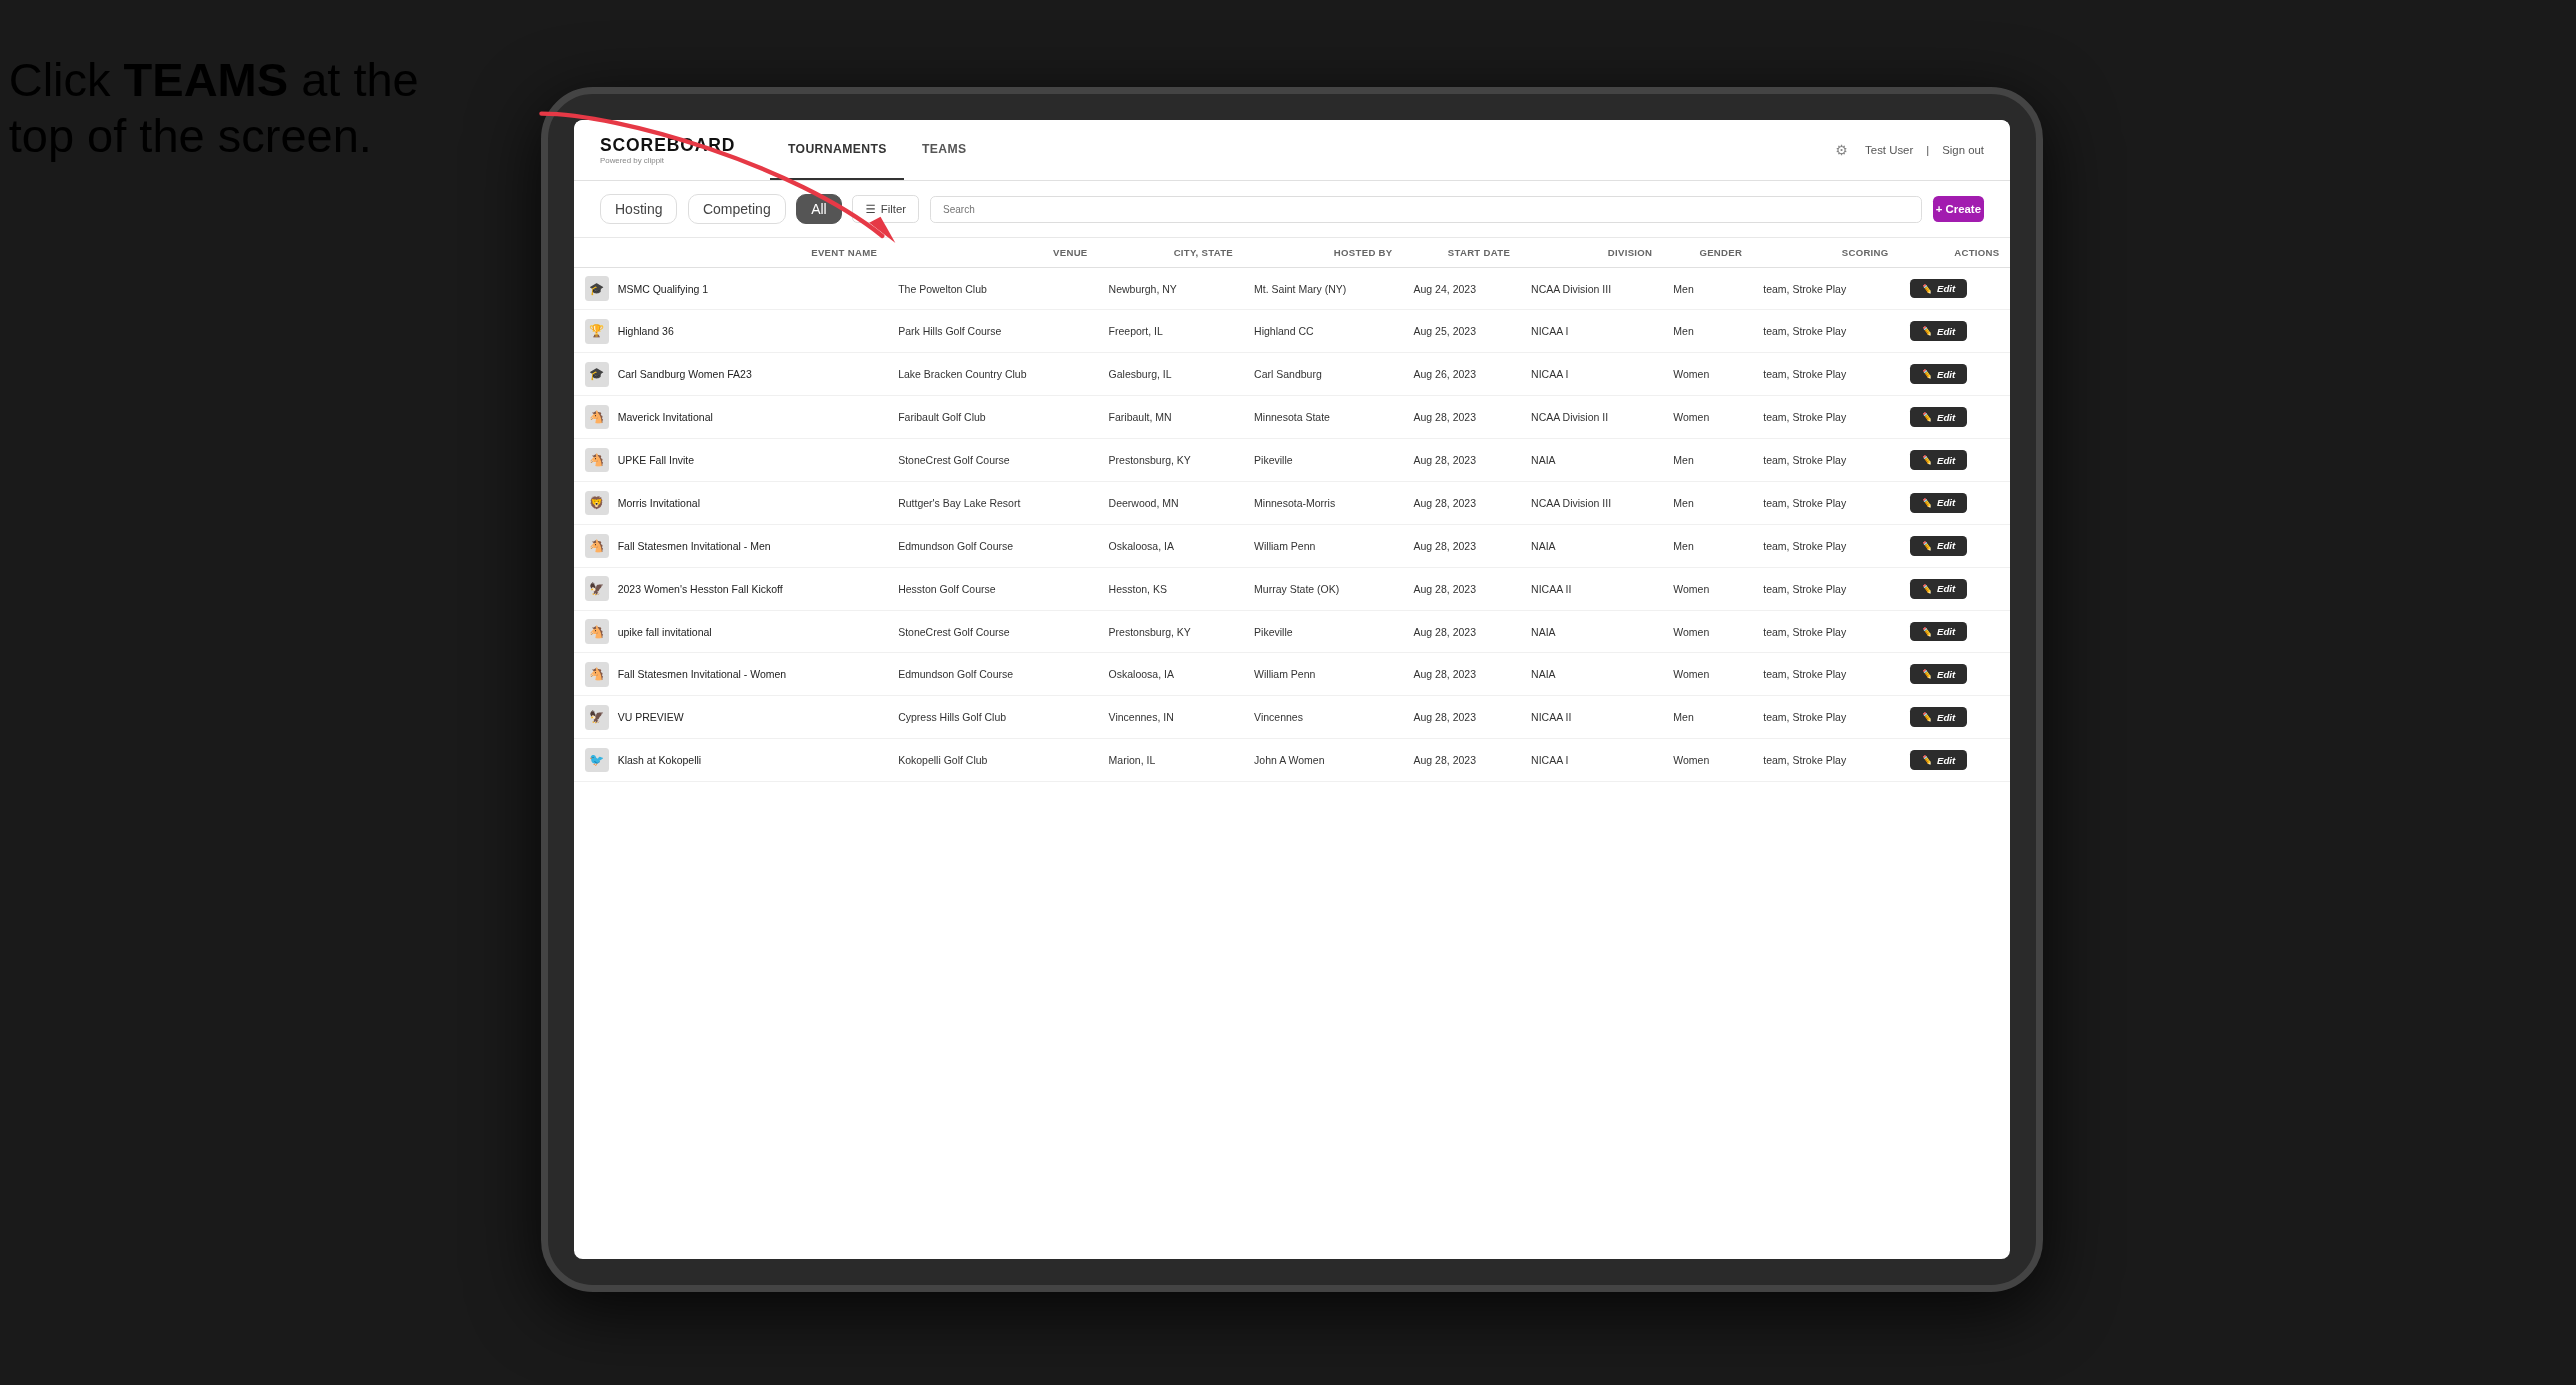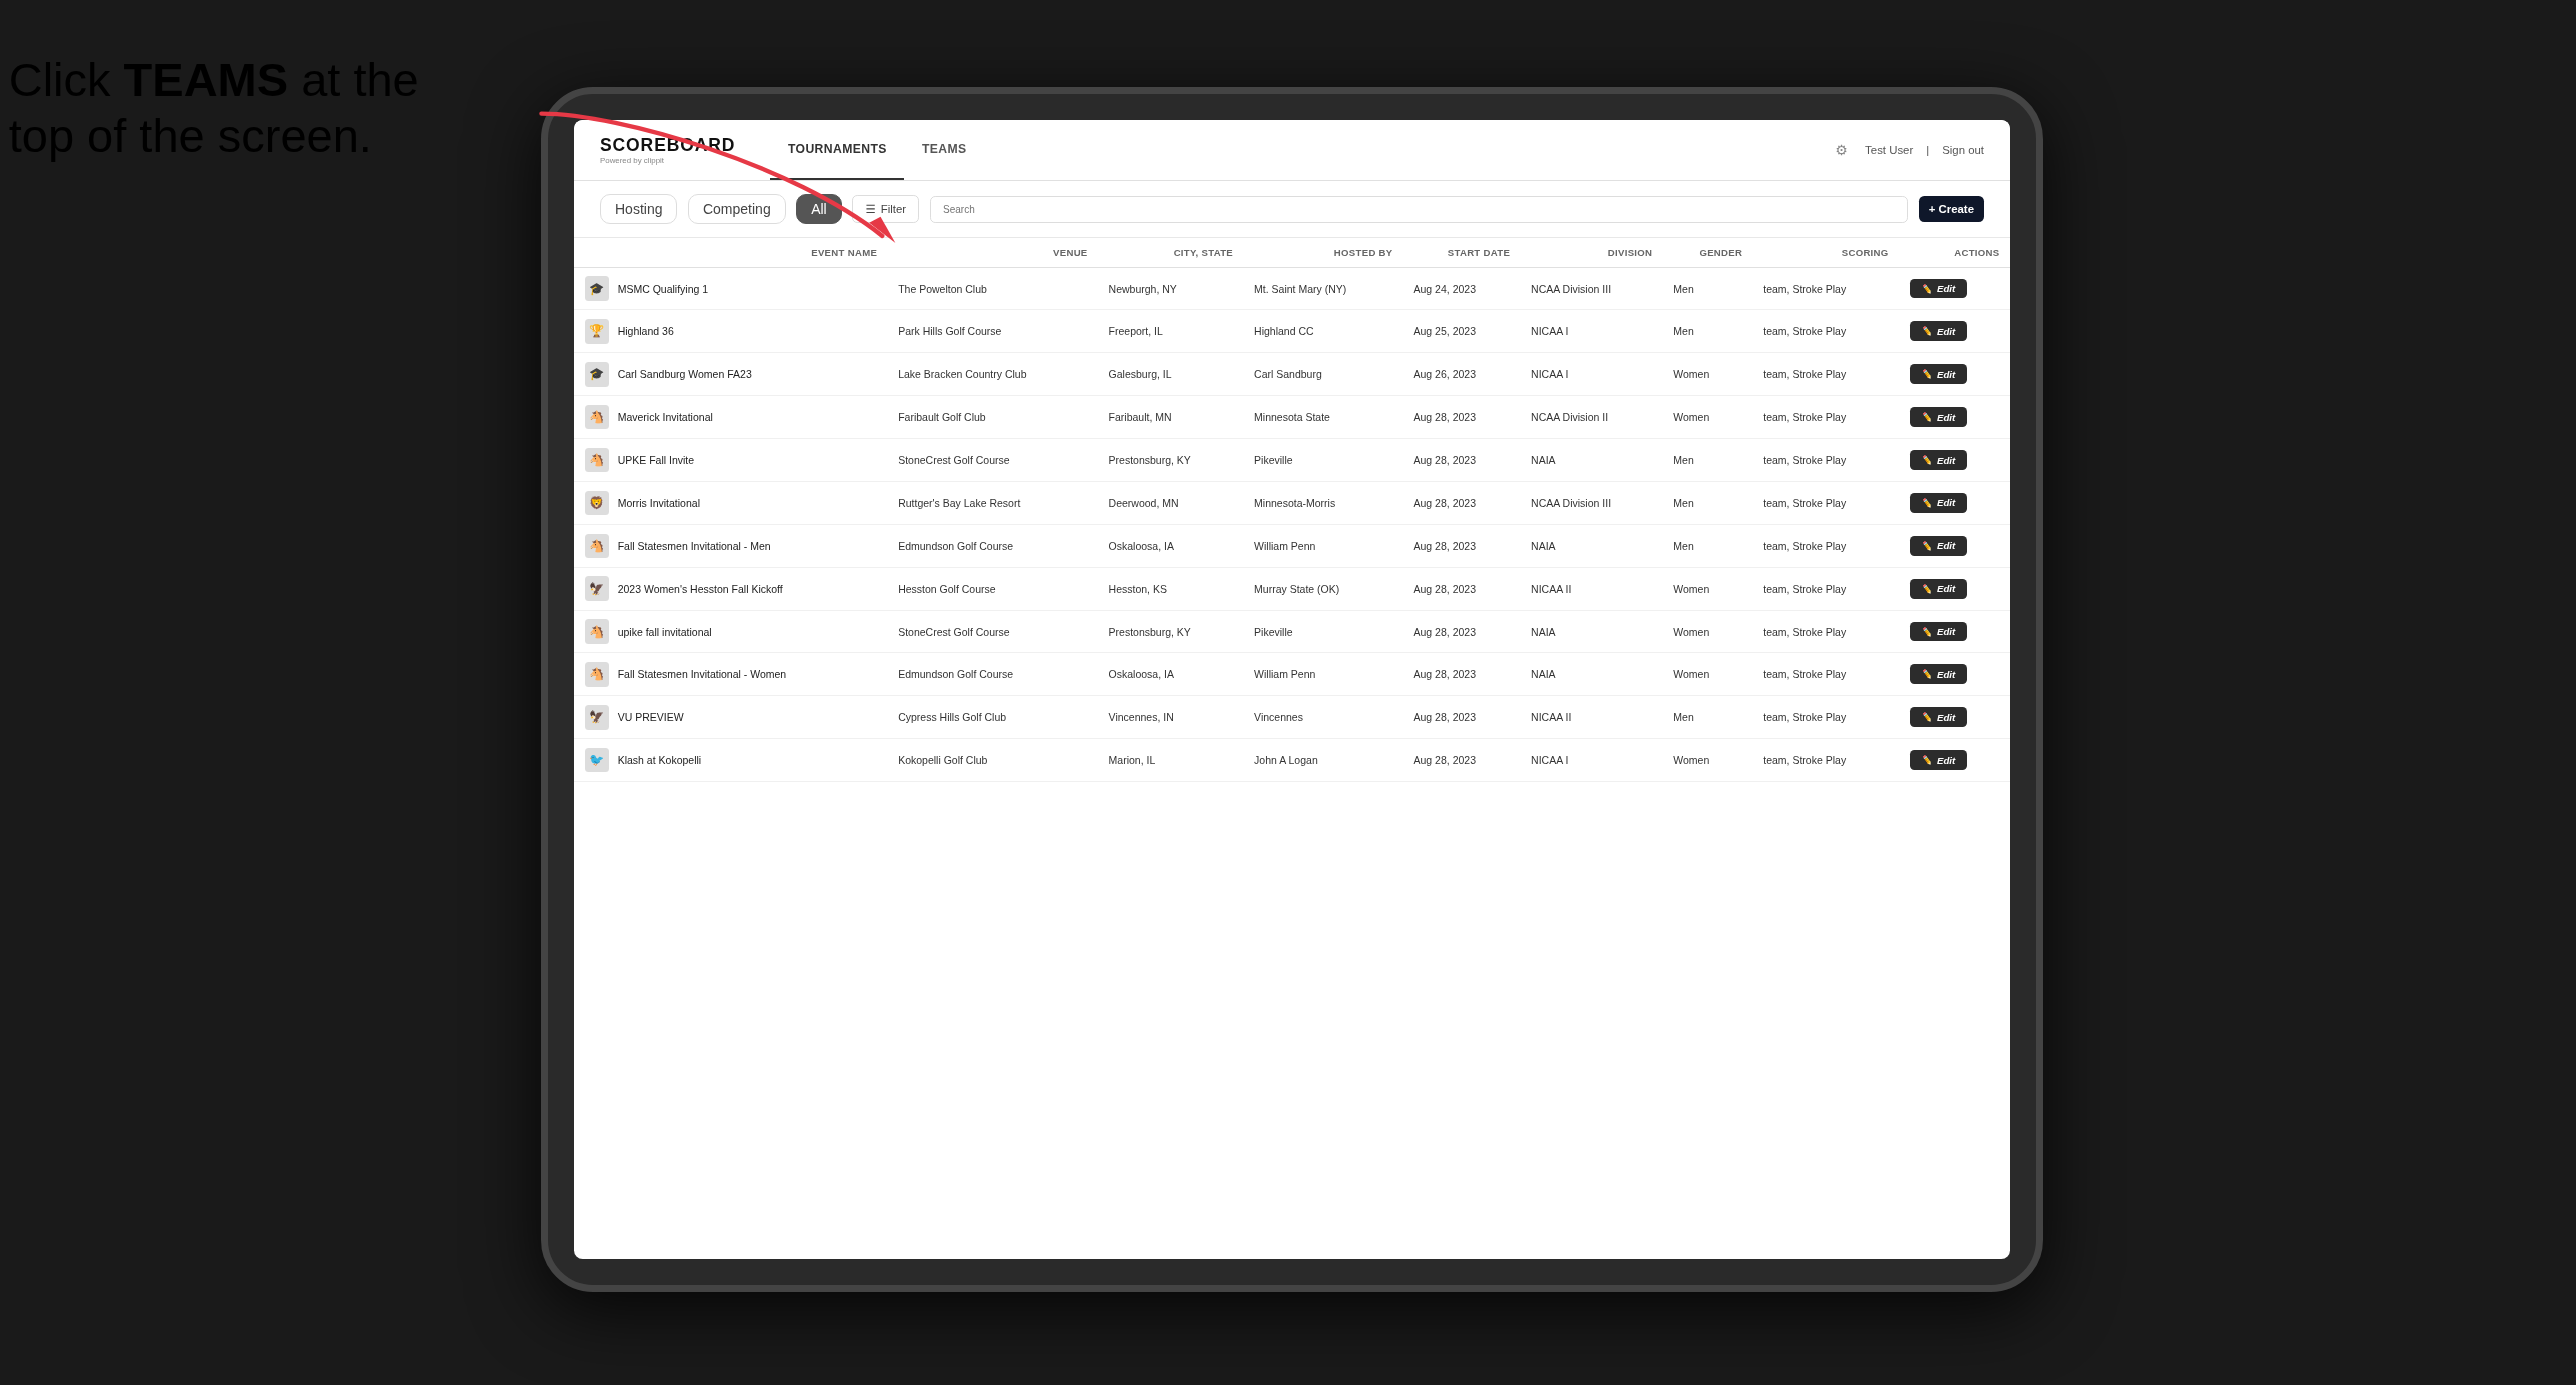--- a/index.html
+++ b/index.html
@@ -193,22 +193,22 @@
       width: 100%;
       padding: 7px 12.2px;
       border: 0.9px solid #ddd;
       border-radius: 5.2px;
       font-size: 10px;
       color: #999;
       outline: none;
     }
 
     .create-btn {
-      padding: 7px 10px;
-      background: #0f172a;
+      padding: 7px 3px;
+      background: #a21caf;
       color: #fff;
       border: none;
       border-radius: 5.2px;
       font-size: 11.4px;
       font-weight: 600;
       cursor: pointer;
       display: flex;
       align-items: center;
       gap: 5.2px;
       white-space: nowrap;
@@ -568,21 +568,21 @@
   </tr>
               <tr>
     <td>
       <div class="event-name-cell">
         <div class="team-icon">🐦</div>
         <span class="event-name-text">Klash at Kokopelli</span>
       </div>
     </td>
     <td>Kokopelli Golf Club</td>
     <td>Marion, IL</td>
-    <td>John A Logan</td>
+    <td>John A Women</td>
     <td>Aug 28, 2023</td>
     <td>NICAA I</td>
     <td>Women</td>
     <td>team, Stroke Play</td>
     <td>
       <button class="edit-btn">Edit</button>
     </td>
   </tr>
             </tbody>
         </table>

